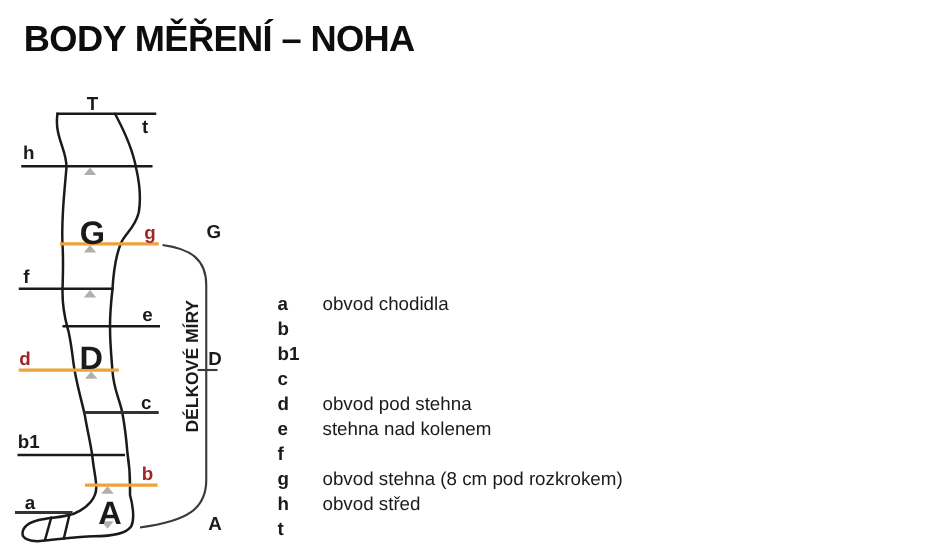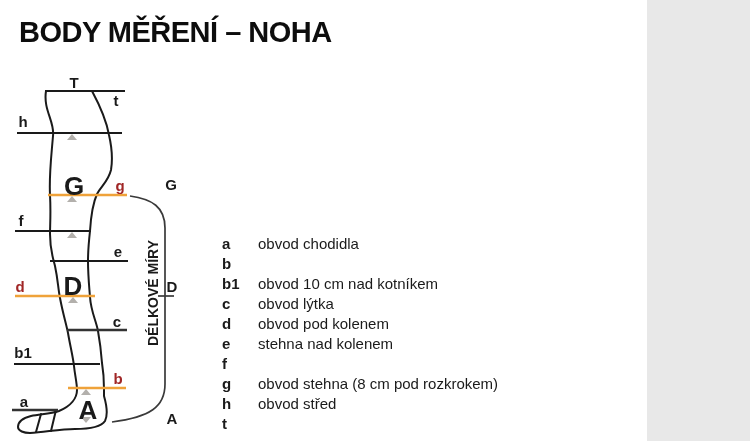--- a/index.html
+++ b/index.html
@@ -1,18 +1,18 @@
 <!DOCTYPE html>
 <html><head>
 <meta charset="utf-8">
 <style>
   html, body { margin: 0; padding: 0; background: #e8e8e8; }
   .stage {
     position: relative;
-    width: 647px;
+    width: 750px;
     height: 441px;
     background: #ffffff;
     overflow: hidden;
     font-family: "Liberation Sans", sans-serif;
     color: #1a1a1a;
   }
   .page-title {
     position: absolute;
     left: 19px;
     top: 16px;
@@ -140,29 +140,27 @@
   <div class="legend">
     <div class="legend-row">
       <span class="legend-letter">a</span>
       <span class="legend-text">obvod chodidla</span>
     </div>
     <div class="legend-row">
       <span class="legend-letter">b</span>
     </div>
     <div class="legend-row">
       <span class="legend-letter">b1</span>
-      <span class="legend-text">obvod 10 cm nad kotníkem</span>
     </div>
     <div class="legend-row">
       <span class="legend-letter">c</span>
-      <span class="legend-text">obvod lýtka</span>
     </div>
     <div class="legend-row">
       <span class="legend-letter">d</span>
-      <span class="legend-text">obvod pod kolenem</span>
+      <span class="legend-text">obvod pod stehna</span>
     </div>
     <div class="legend-row">
       <span class="legend-letter">e</span>
       <span class="legend-text">stehna nad kolenem</span>
     </div>
     <div class="legend-row">
       <span class="legend-letter">f</span>
     </div>
     <div class="legend-row">
       <span class="legend-letter">g</span>

